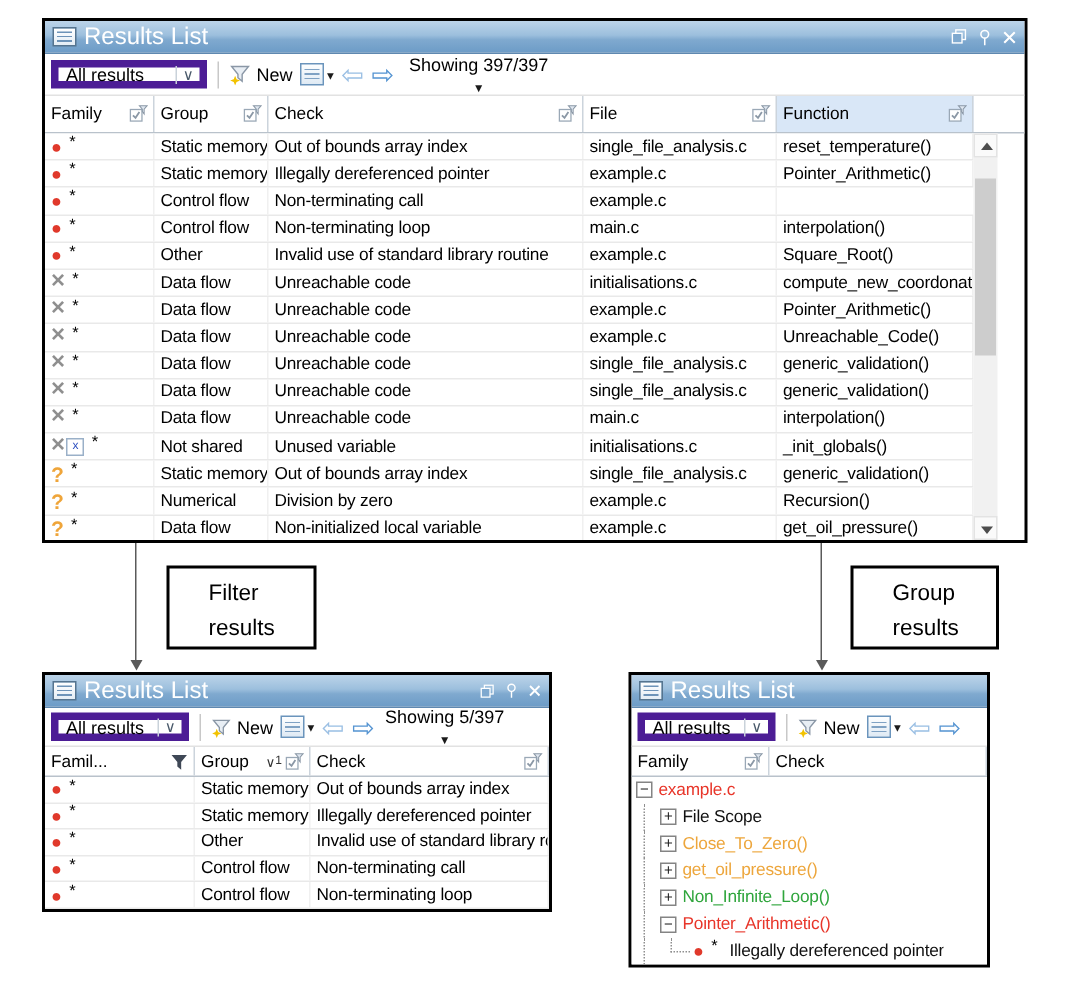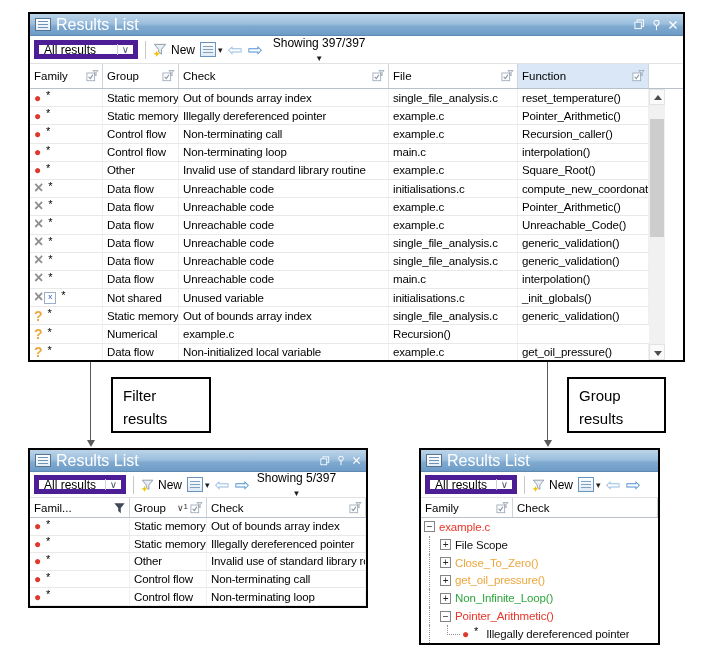--- a/index.html
+++ b/index.html
@@ -96,21 +96,21 @@
   .sb-btn::before { content:""; position:absolute; left:4px; }
   .sb-btn.up::before { top:5px; border-left:4px solid transparent; border-right:4px solid transparent; border-bottom:5px solid #4d4d4d; }
   .sb-btn.down::before { top:6px; border-left:4px solid transparent; border-right:4px solid transparent; border-top:5px solid #4d4d4d; }
   .sb-thumb { position:absolute; left:1px; right:1px; top:30px; height:118px; background:#cdcdcd; }
 
   
   .conn { position:absolute; width:1px; background:#5a5a5a; }
   .conn::after { content:""; position:absolute; bottom:-6px; left:-3.5px;
       border-left:4px solid transparent; border-right:4px solid transparent; border-top:7px solid #5a5a5a; }
   .note { position:absolute; border:2px solid #000; background:#fff; font-size:15px;
-          padding:6px 10px; line-height:1.5; width:100px; }
+          padding:6px 26px; line-height:1.5; width:100px; }
 
   
   .tree { position:relative; background:#fff; }
   .tree-row { position:relative; display:flex; align-items:center; height:17.85px; font-size:11.5px; letter-spacing:-0.15px; }
   .tree-row.level-0 { padding-left:3px; }
   .tree-row.level-1 { padding-left:19px; }
   .tree-row.level-2 { padding-left:41px; }
   .tree-row.level-1::before, .tree-row.level-2::before { content:""; position:absolute; left:8px; top:0; bottom:0;
       border-left:1px dotted #8f8f8f; }
   .tree-row.level-2::after { content:""; position:absolute; left:26px; top:0; height:9px; width:12px;
@@ -287,21 +287,20 @@
         </div>
 
         <div class="trow">
           <span class="cell c-fam">
             <span class="sev red-dot"></span>
             <span class="star">*</span>
           </span>
           <span class="cell">Control flow</span>
           <span class="cell">Non-terminating call</span>
           <span class="cell">example.c</span>
-          <span class="cell">Recursion_caller()</span>
         </div>
 
         <div class="trow">
           <span class="cell c-fam">
             <span class="sev red-dot"></span>
             <span class="star">*</span>
           </span>
           <span class="cell">Control flow</span>
           <span class="cell">Non-terminating loop</span>
           <span class="cell">main.c</span>
@@ -406,20 +405,21 @@
           <span class="cell">single_file_analysis.c</span>
           <span class="cell">generic_validation()</span>
         </div>
 
         <div class="trow">
           <span class="cell c-fam">
             <span class="sev orange-question"></span>
             <span class="star">*</span>
           </span>
           <span class="cell">Numerical</span>
+          <span class="cell">Division by zero</span>
           <span class="cell">example.c</span>
           <span class="cell">Recursion()</span>
         </div>
 
         <div class="trow">
           <span class="cell c-fam">
             <span class="sev orange-question"></span>
             <span class="star">*</span>
           </span>
           <span class="cell">Data flow</span>

